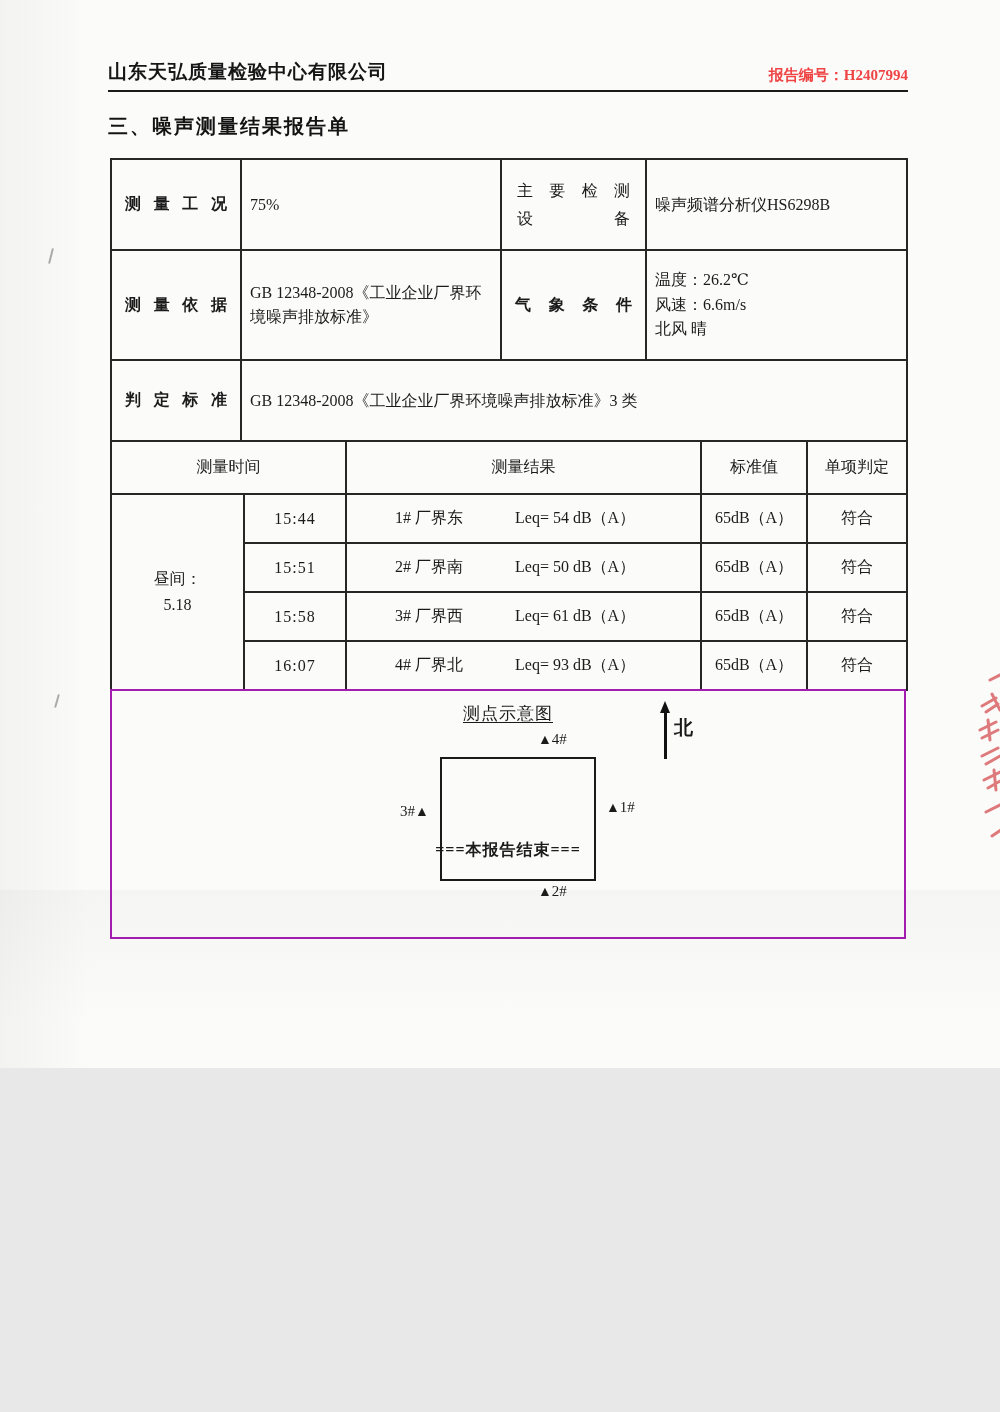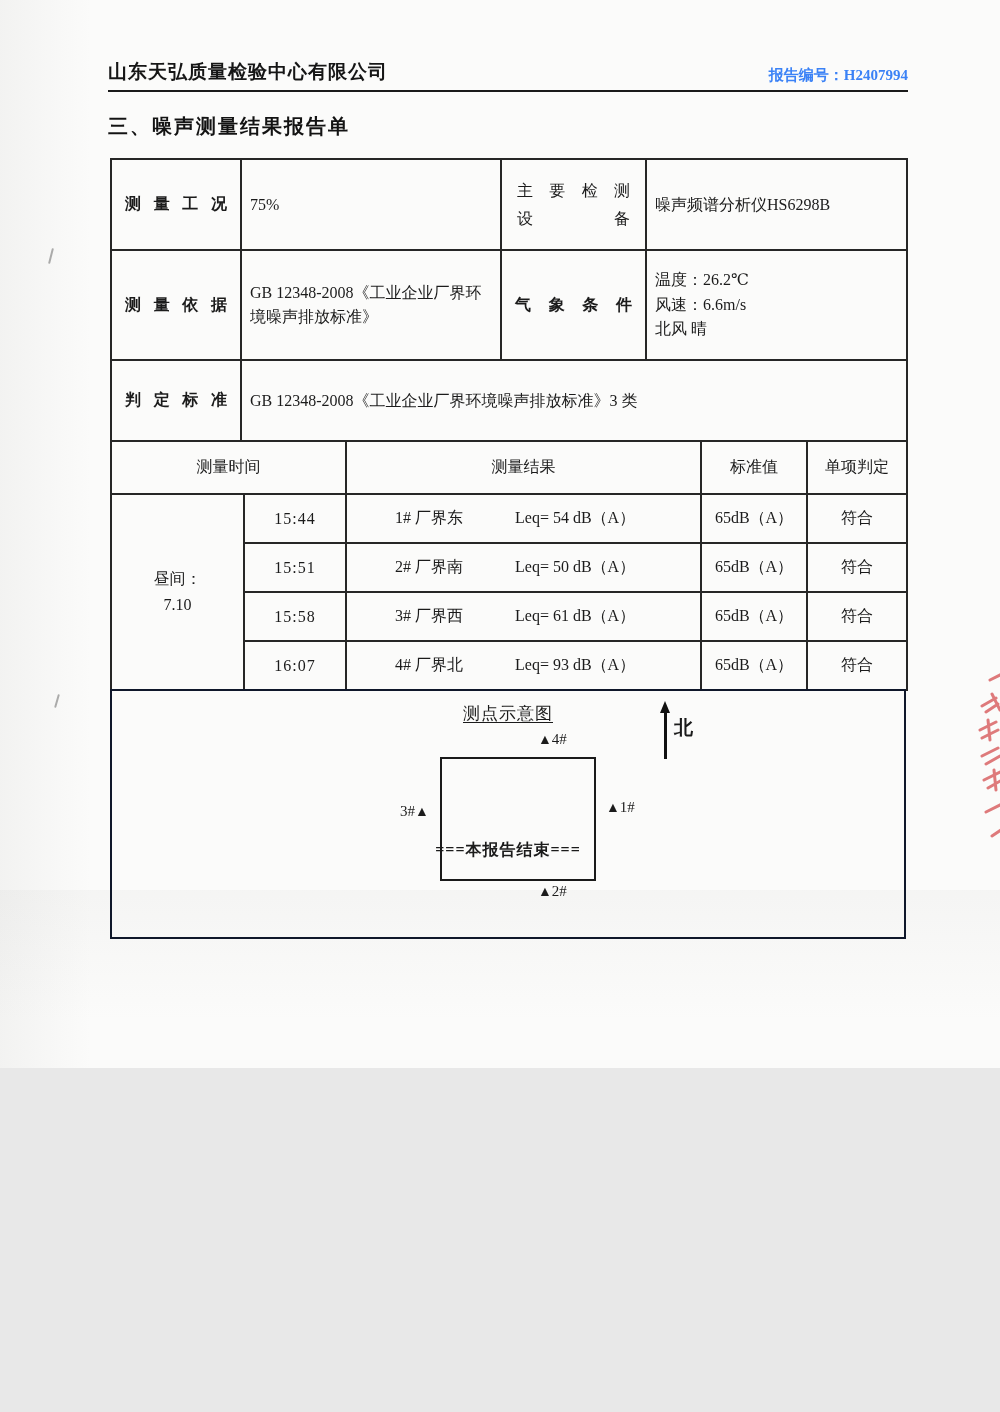--- a/index.html
+++ b/index.html
@@ -30,21 +30,21 @@
   
   .doc-header{
     position:absolute;left:108px;top:58px;width:800px;height:34px;
     display:flex;justify-content:space-between;align-items:flex-end;
     border-bottom:2px solid #1a1a1a;padding-bottom:5px;box-sizing:border-box;
   }
   .company{
     font-family:"Liberation Sans","DejaVu Sans",sans-serif;
     font-weight:bold;font-size:19px;letter-spacing:1px;color:#161616;
   }
-  .report-no{font-size:15px;font-weight:bold;color:#3b82f6;}
+  .report-no{font-size:15px;font-weight:bold;color:#ef4444;}
   .section-title{
     position:absolute;left:108px;top:113px;
     font-family:"Liberation Sans","DejaVu Sans",sans-serif;
     font-weight:bold;font-size:20px;letter-spacing:2px;color:#131313;text-align:center;
   }
 
   
   .doc-body{position:absolute;left:110px;top:158px;width:796px;}
   table{border-collapse:collapse;table-layout:fixed;width:796px;}
   td,th{border:2px solid #262626;vertical-align:middle;font-size:16px;
@@ -60,21 +60,21 @@
   .res-head th{height:51px;text-align:center;}
   .res-row td{height:47px;}
   .group-cell div{line-height:1.6;text-align:center;}
   .result-cell{display:flex;align-items:center;padding-left:48px;box-sizing:border-box;}
   .result-cell .pt{display:inline-block;width:120px;}
   .mono-time{letter-spacing:1px;}
 
   
   .diagram-box{
     position:relative;width:792px;height:246px;
-    border:2px solid #0f172a;margin-top:-2px;background:transparent;
+    border:2px solid #a21caf;margin-top:-2px;background:transparent;
   }
   .diag-title{
     position:absolute;left:0;top:11px;width:100%;text-align:center;
     font-size:17px;letter-spacing:1px;
   }
   .diag-title span{text-decoration:underline;text-underline-offset:3px;}
   .north{position:absolute;left:548px;top:10px;display:flex;align-items:flex-start;}
   .north-arrow{display:flex;flex-direction:column;align-items:center;}
   .north-head{width:0;height:0;border-left:5px solid transparent;
     border-right:5px solid transparent;border-bottom:12px solid #111;}
@@ -167,21 +167,21 @@
       <tbody>
           <tr class="res-head">
         <th colspan="2">测量时间</th>
         <th>测量结果</th>
         <th>标准值</th>
         <th>单项判定</th>
       </tr>
       <tr class="res-row">
         <td rowspan="4" class="group-cell">
           <div>昼间：</div>
-          <div>7.10</div>
+          <div>5.18</div>
         </td>
         <td class="center mono-time">15:44</td>
         <td>
               <div class="result-cell">
                 <span class="pt">1# 厂界东</span>
                 <span>Leq= 54 dB（A）</span>
               </div>
             </td>
         <td class="center">65dB（A）</td>
         <td class="center">符合</td>

